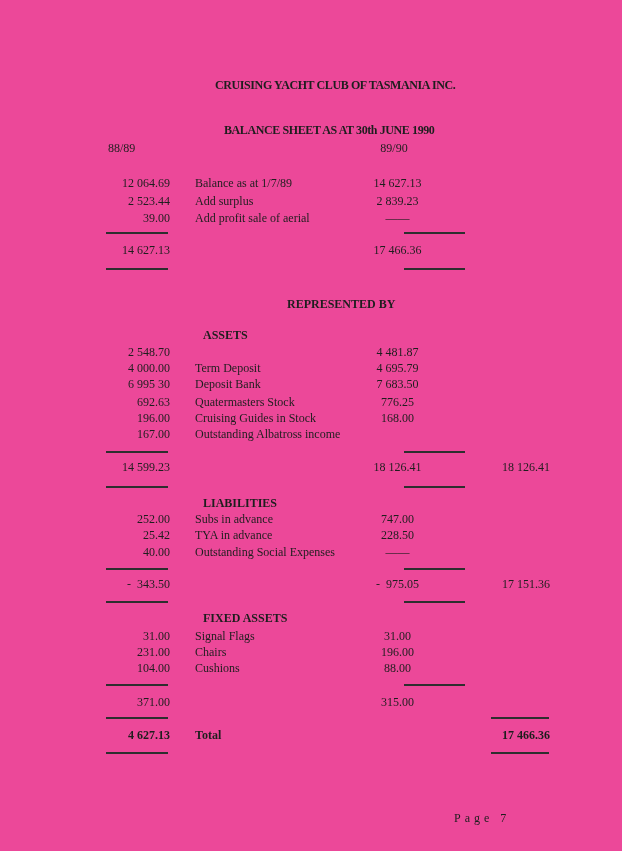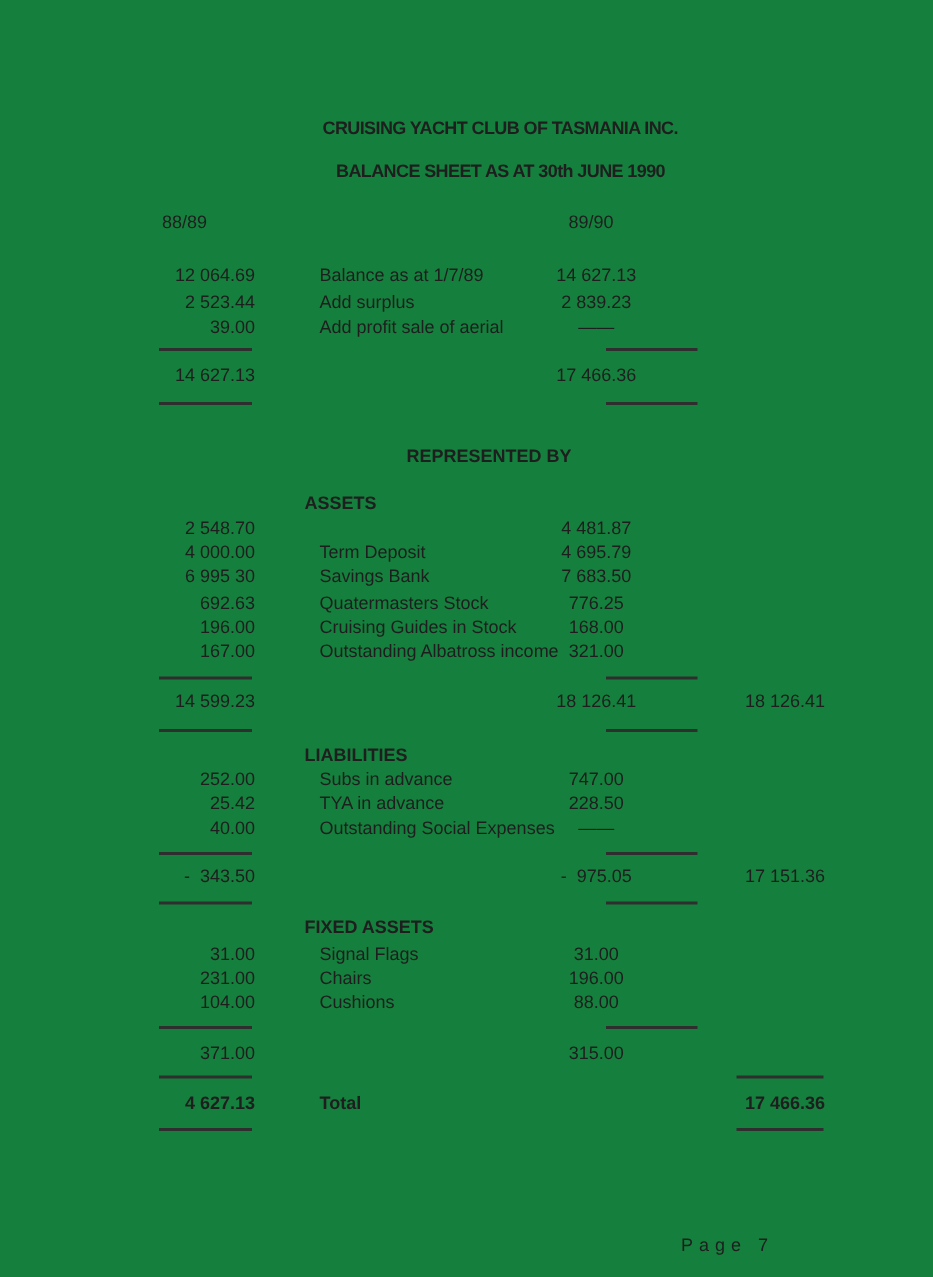--- a/index.html
+++ b/index.html
@@ -1,47 +1,47 @@
 <!DOCTYPE html>
 <html><head>
 <meta charset="utf-8">
 <style>
   html, body { margin: 0; padding: 0; background: #e8e8e8; }
   .page {
     position: relative;
     width: 622px;
     height: 851px;
     margin: 0 auto;
-    background: #15803d;
-    font-family: Liberation Sans, sans-serif;
+    background: #ec4899;
+    font-family: Liberation Serif, serif;
     font-size: 12px;
     color: #1e1e1e;
     overflow: hidden;
   }
   .abs { position: absolute; white-space: pre; line-height: 17px; }
   .bold { font-weight: bold; }
   .tight { letter-spacing: -0.4px; }
   .row { position: absolute; left: 0; width: 500px; height: 17px; line-height: 17px; }
   .c1 { position: absolute; left: 100px; width: 70px;  text-align: right; white-space: pre; }
-  .c2 { position: absolute; left: 213px;               text-align: center;  white-space: pre; }
+  .c2 { position: absolute; left: 195px;               text-align: center;  white-space: pre; }
   .c3 { position: absolute; left: 330px; width: 135px; text-align: center; white-space: pre; }
   .c4 { position: absolute; left: 465px; width: 85px;  text-align: right; white-space: pre; }
   .rule { position: absolute; height: 2px; background: #2e2e2e; }
   .rule-l { left: 106px; width: 62px; }
   .rule-r { left: 404px; width: 61px; }
   .rule-c { left: 491px; width: 58px; }
-  .pageno { letter-spacing: 4px; margin-top: 12px; }
+  .pageno { letter-spacing: 4px; }
 </style>
 </head>
 <body>
 
 <div class="page">
 
   <div class="abs bold tight" style="top:77px; left:215px">CRUISING YACHT CLUB OF TASMANIA INC.</div>
-  <div class="abs bold tight" style="top:106px; left:224px">BALANCE SHEET AS AT 30th JUNE 1990</div>
+  <div class="abs bold tight" style="top:122px; left:224px">BALANCE SHEET AS AT 30th JUNE 1990</div>
 
   <div class="row" style="top:140px">
     <span class="abs" style="left:108px">88/89</span>
     <span class="c3" style="width:128px">89/90</span>
   </div>
 
   <div class="row" style="top:175px">
     <span class="c1">12 064.69</span>
     <span class="c2">Balance as at 1/7/89</span>
     <span class="c3">14 627.13</span>
@@ -58,51 +58,50 @@
   </div>
   <div class="rule rule-l" style="top:232px"></div>
   <div class="rule rule-r" style="top:232px"></div>
   <div class="row" style="top:242px">
     <span class="c1">14 627.13</span>
     <span class="c3">17 466.36</span>
   </div>
   <div class="rule rule-l" style="top:268px"></div>
   <div class="rule rule-r" style="top:268px"></div>
 
-  <div class="abs bold" style="top:296px; left:271px">REPRESENTED BY</div>
+  <div class="abs bold" style="top:296px; left:287px">REPRESENTED BY</div>
 
   <div class="abs bold" style="top:327px; left:203px">ASSETS</div>
   <div class="row" style="top:344px">
     <span class="c1">2 548.70</span>
     <span class="c3">4 481.87</span>
   </div>
   <div class="row" style="top:360px">
     <span class="c1">4 000.00</span>
     <span class="c2">Term Deposit</span>
     <span class="c3">4 695.79</span>
   </div>
   <div class="row" style="top:376px">
     <span class="c1">6 995 30</span>
-    <span class="c2">Savings Bank</span>
+    <span class="c2">Deposit Bank</span>
     <span class="c3">7 683.50</span>
   </div>
   <div class="row" style="top:394px">
     <span class="c1">692.63</span>
     <span class="c2">Quatermasters Stock</span>
     <span class="c3">776.25</span>
   </div>
   <div class="row" style="top:410px">
     <span class="c1">196.00</span>
     <span class="c2">Cruising Guides in Stock</span>
     <span class="c3">168.00</span>
   </div>
   <div class="row" style="top:426px">
     <span class="c1">167.00</span>
     <span class="c2">Outstanding Albatross income</span>
-    <span class="c3">321.00</span>
   </div>
   <div class="rule rule-l" style="top:451px"></div>
   <div class="rule rule-r" style="top:451px"></div>
   <div class="row" style="top:459px">
     <span class="c1">14 599.23</span>
     <span class="c3">18 126.41</span>
     <span class="c4">18 126.41</span>
   </div>
   <div class="rule rule-l" style="top:486px"></div>
   <div class="rule rule-r" style="top:486px"></div>

